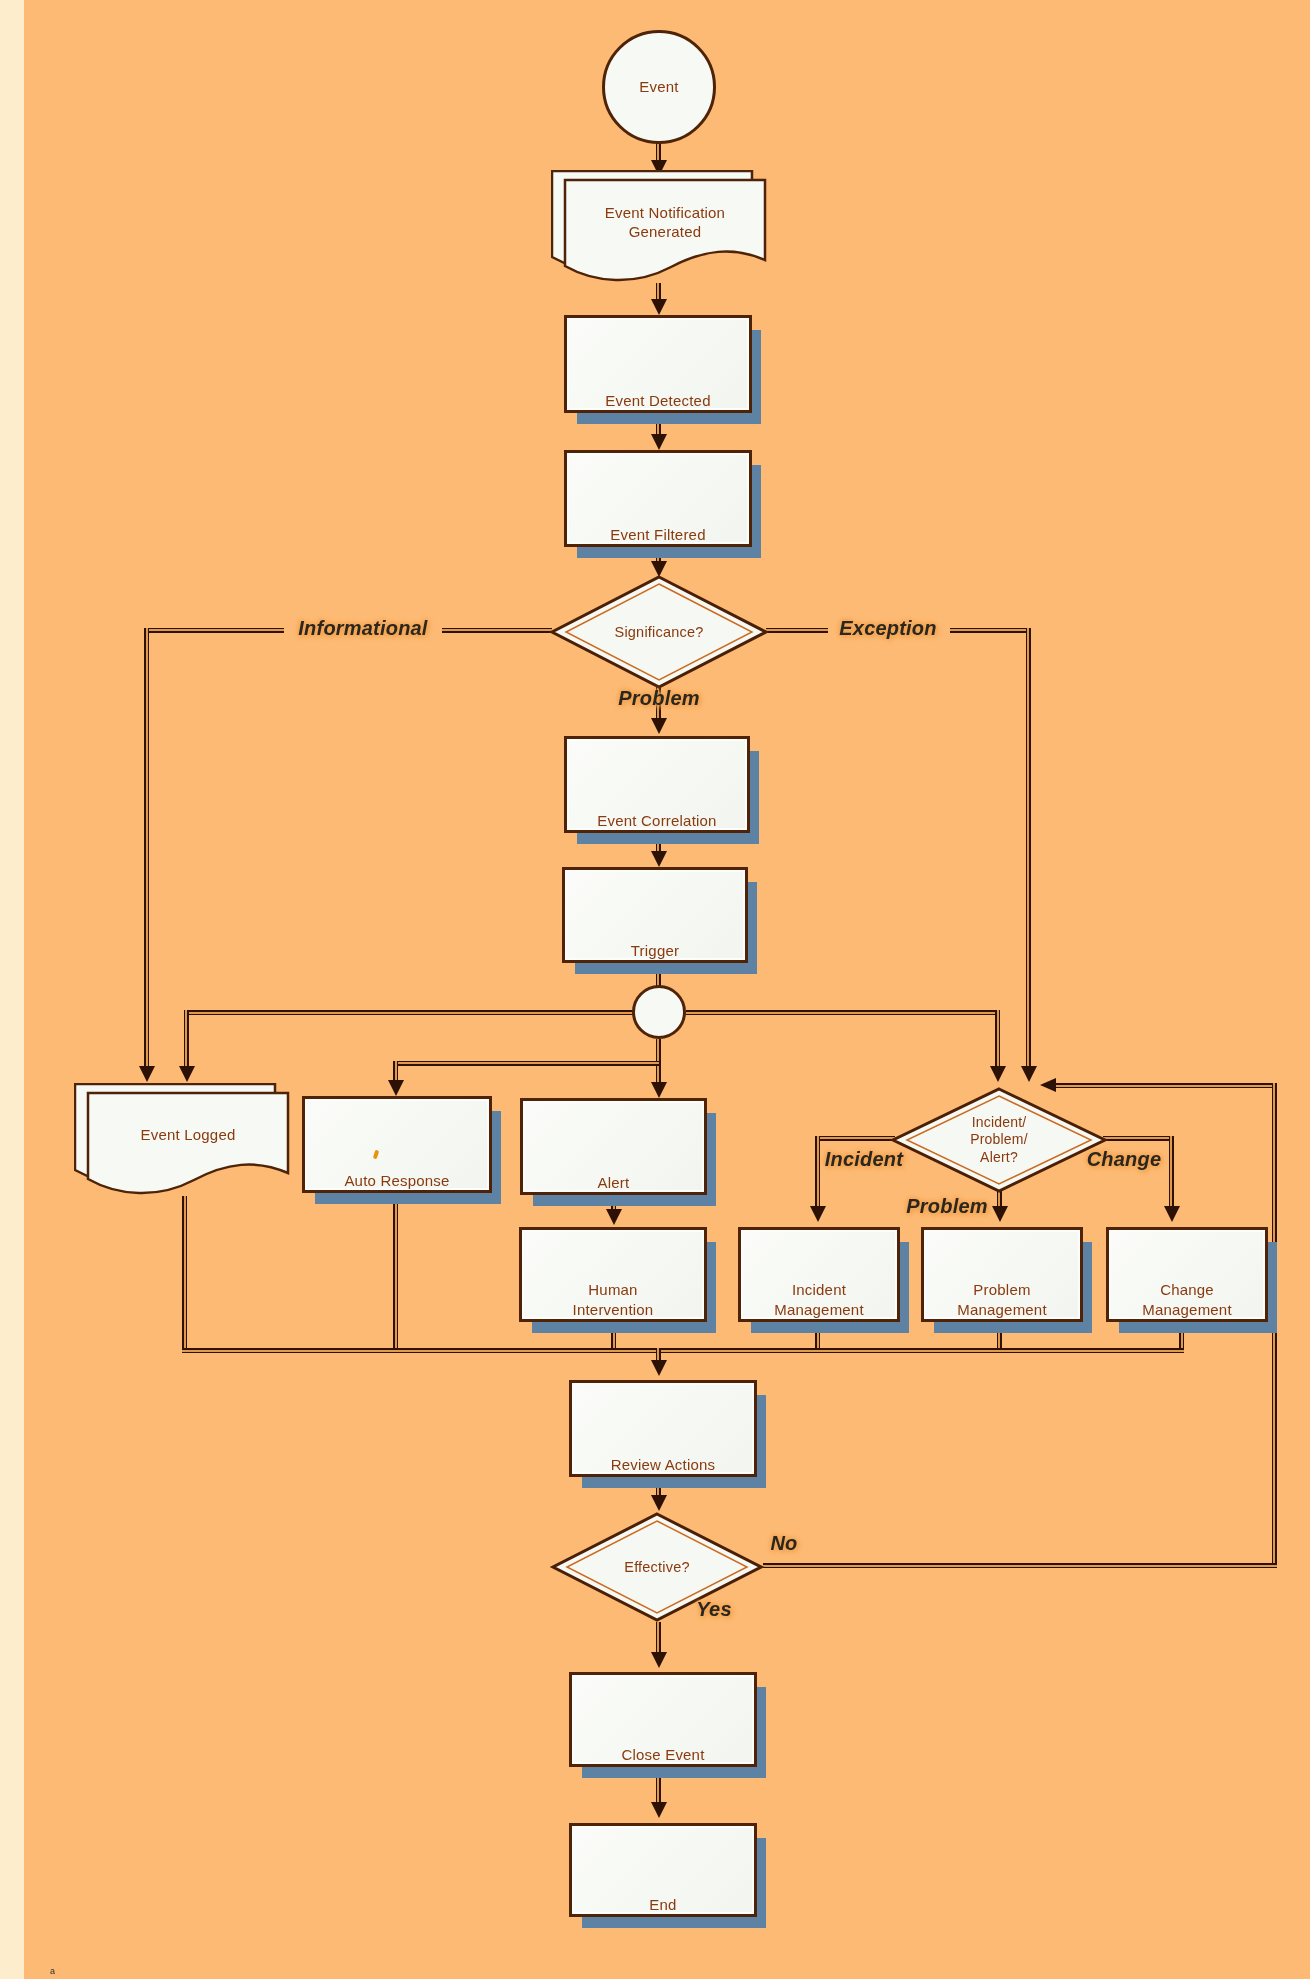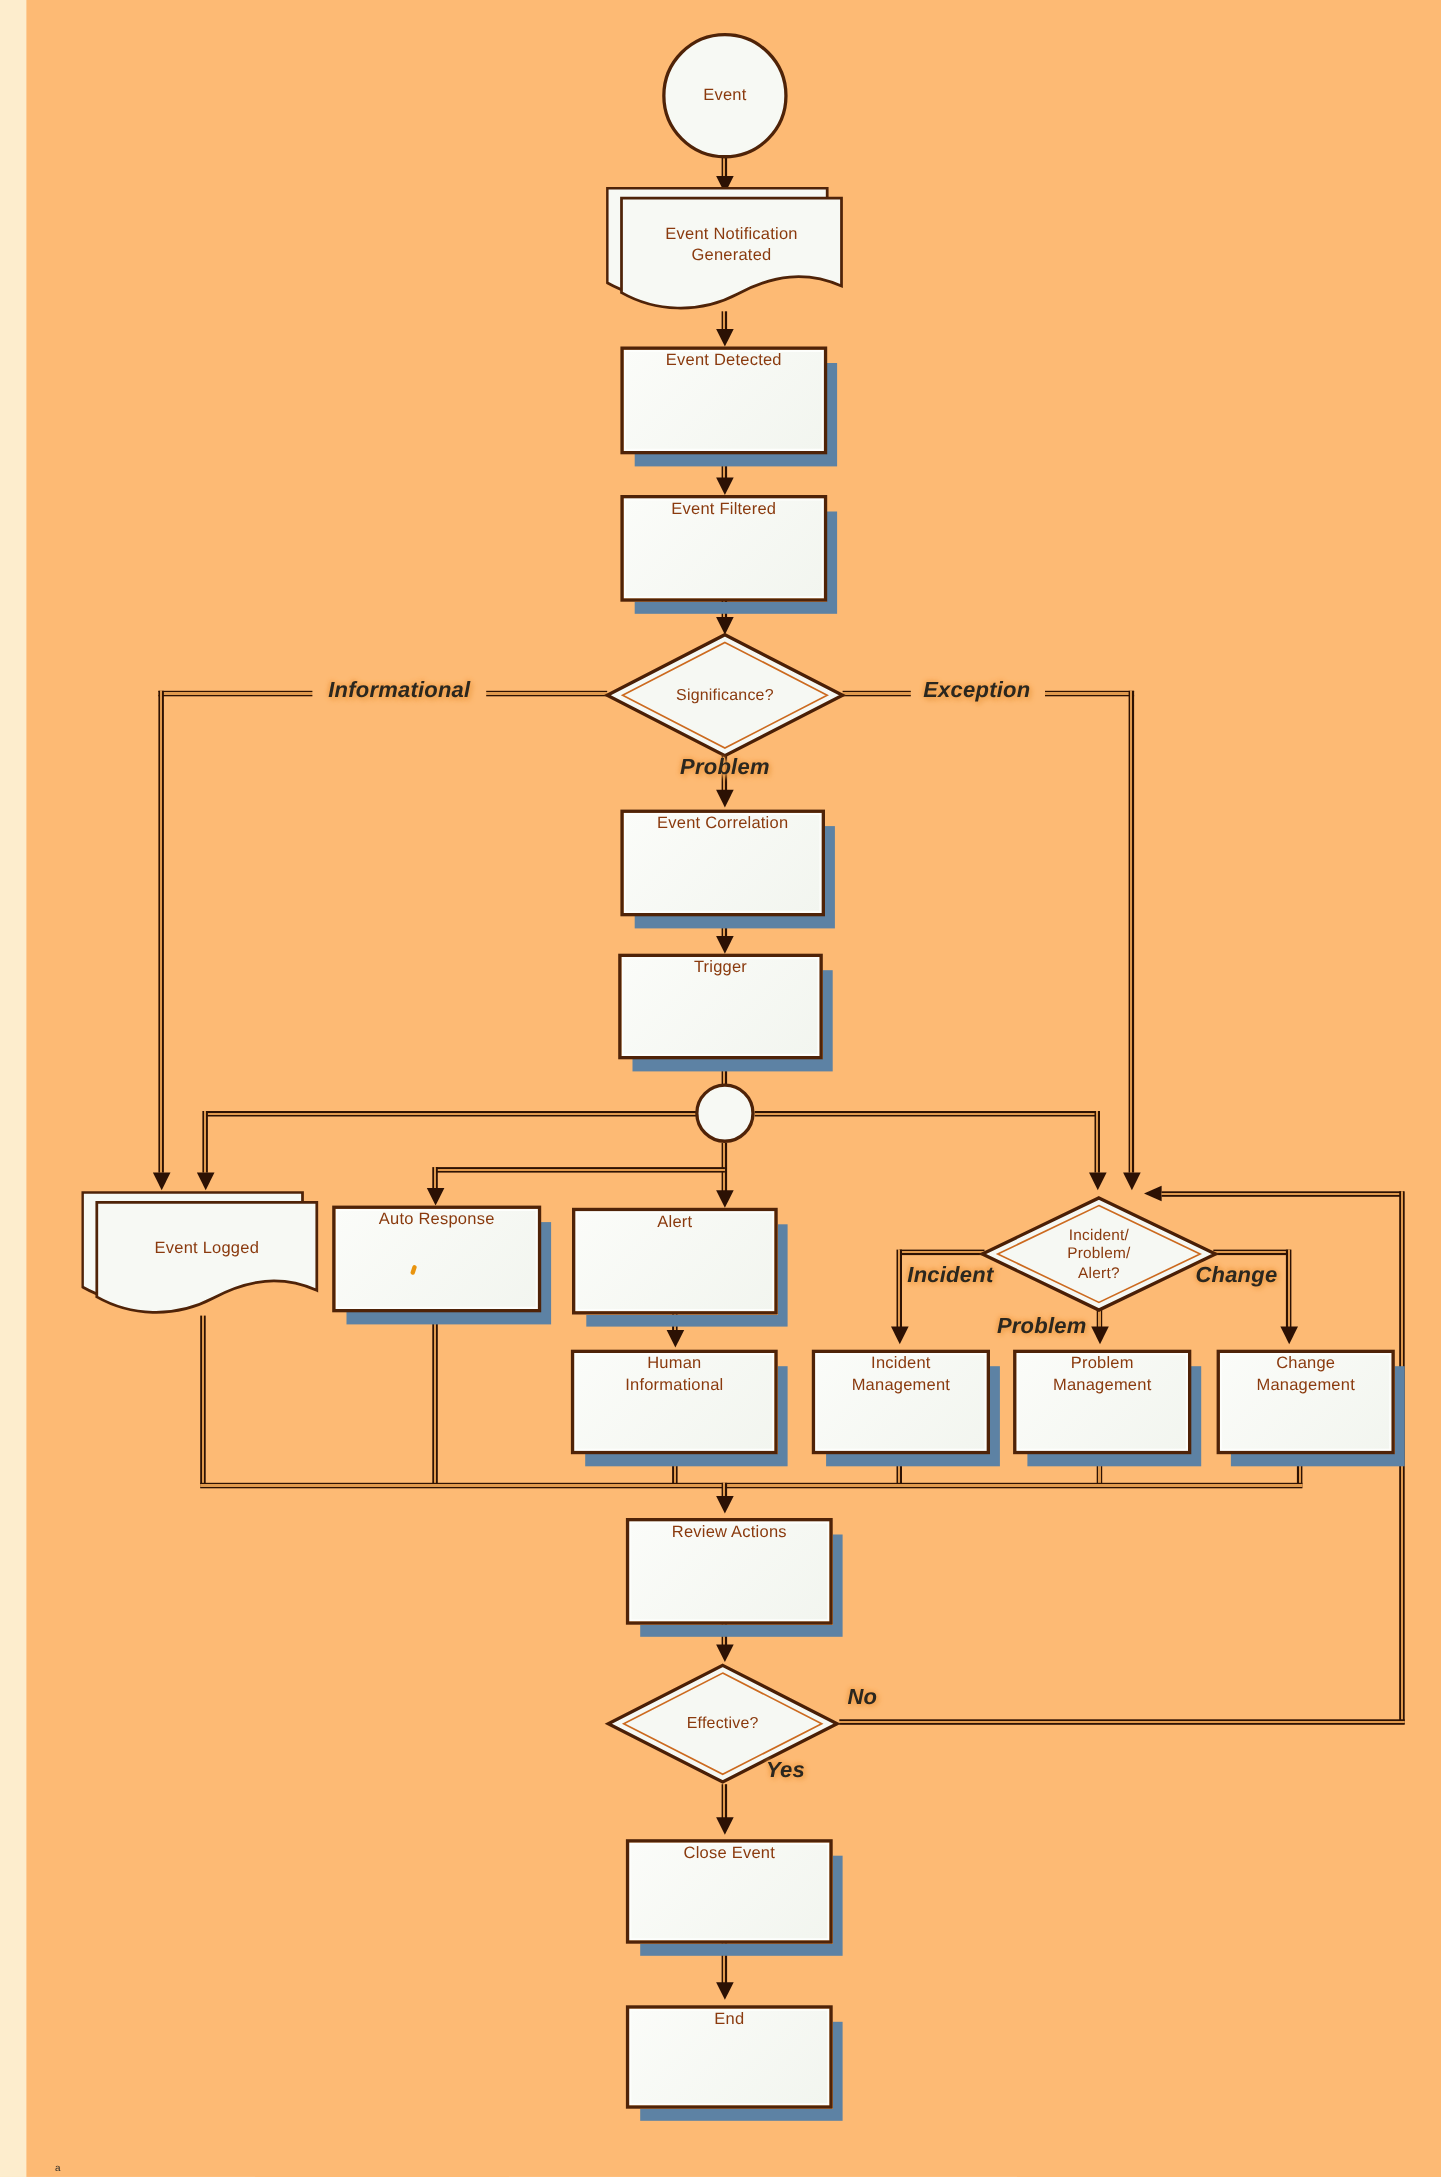--- a/index.html
+++ b/index.html
@@ -19,21 +19,21 @@
       border-top:16px solid #2c1104;}
   .arr-l{position:absolute;width:0;height:0;
       border-top:7px solid transparent;border-bottom:7px solid transparent;
       border-right:16px solid #2c1104;}
   
   .process{
     position:absolute;
     background:linear-gradient(135deg,#fbfcf9,#f2f5ef);
     border:3px solid #4f2308;
     box-shadow:inset 0 0 0 2px #fdfefc, 11px 13px 0 -2px #5d82a4;
-    display:flex;align-items:flex-start;justify-content:center;
+    display:flex;align-items:flex-end;justify-content:center;
     text-align:center;box-sizing:border-box;
   }
   .node-label{
     color:#8a3a0e;font-size:15px;line-height:1.3;white-space:pre-line;
     letter-spacing:.2px;
   }
   
   .circle{
     position:absolute;border-radius:50%;
     background:#f7f9f4;border:3px solid #4f2308;
@@ -213,21 +213,21 @@
       <polygon points="110,4 216,55 110,106 4,55" fill="#f6f8f3" stroke="#4a1f06" stroke-width="3"></polygon>
       <polygon points="110,11 202,55 110,99 18,55" fill="none" stroke="#cc6a1f" stroke-width="1.5"></polygon>
     </svg>
     <span class="node-label" style="font-size:14px;line-height:1.25">Incident/
 Problem/
 Alert?</span>
   </div>
 
   <div class="process" style="left:495px;top:1227px;width:188px;height:95px">
     <span class="node-label">Human
-Informational</span>
+Intervention</span>
   </div>
 
   <div class="process" style="left:714px;top:1227px;width:162px;height:95px">
     <span class="node-label">Incident
 Management</span>
   </div>
 
   <div class="process" style="left:897px;top:1227px;width:162px;height:95px">
     <span class="node-label">Problem
 Management</span>

